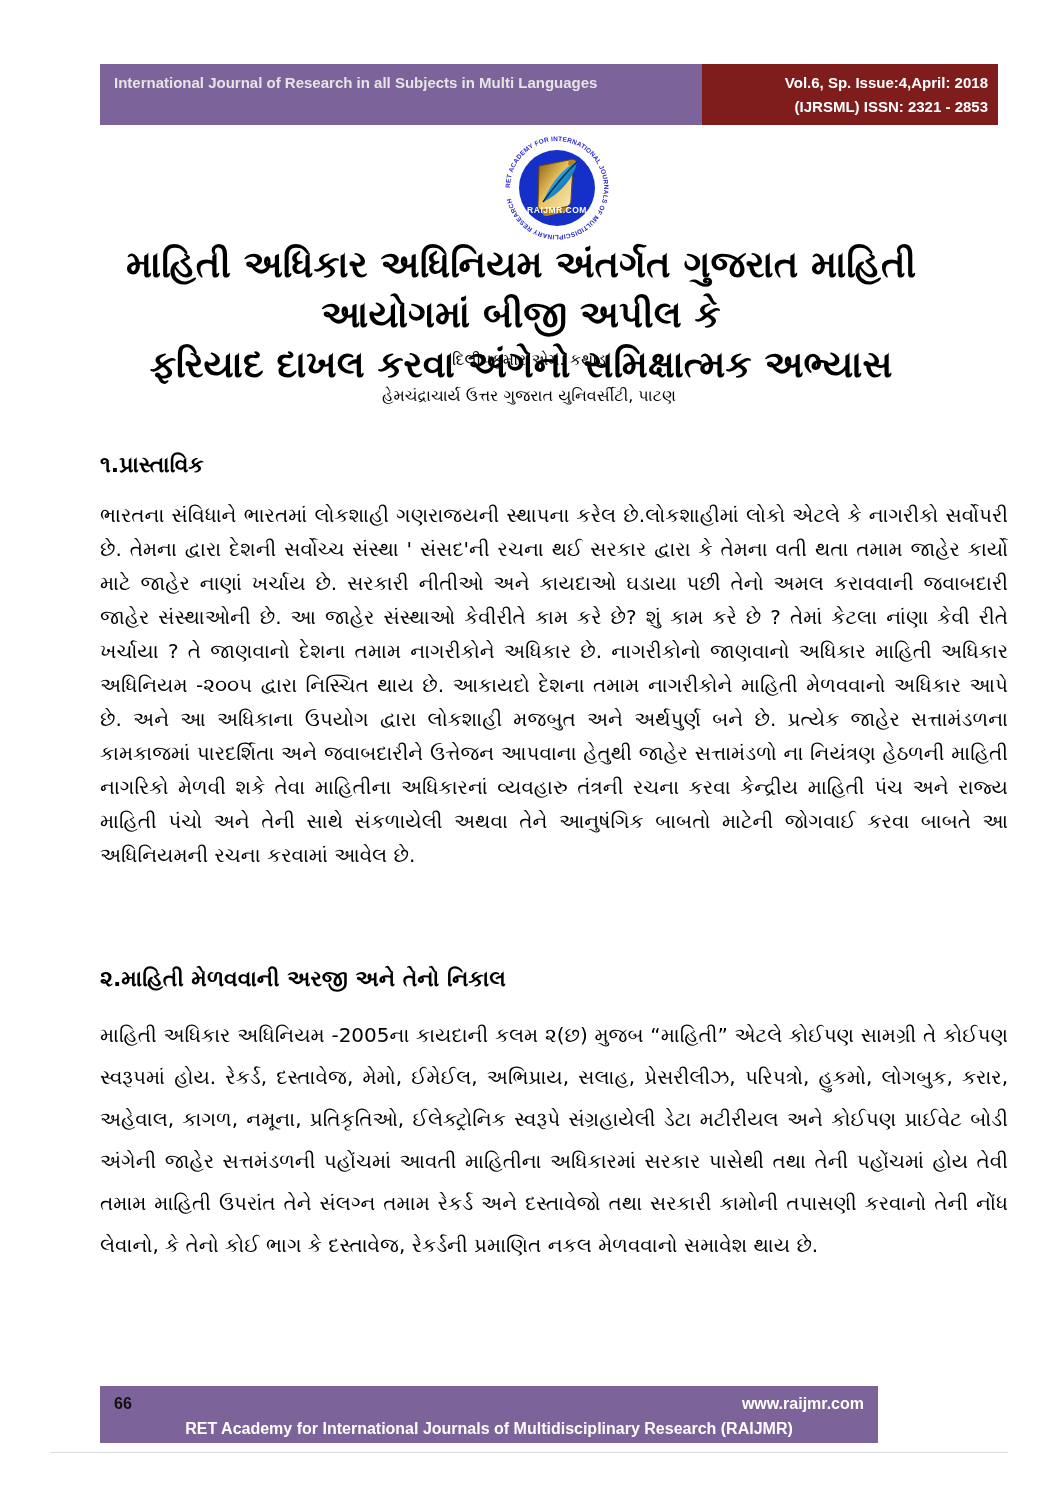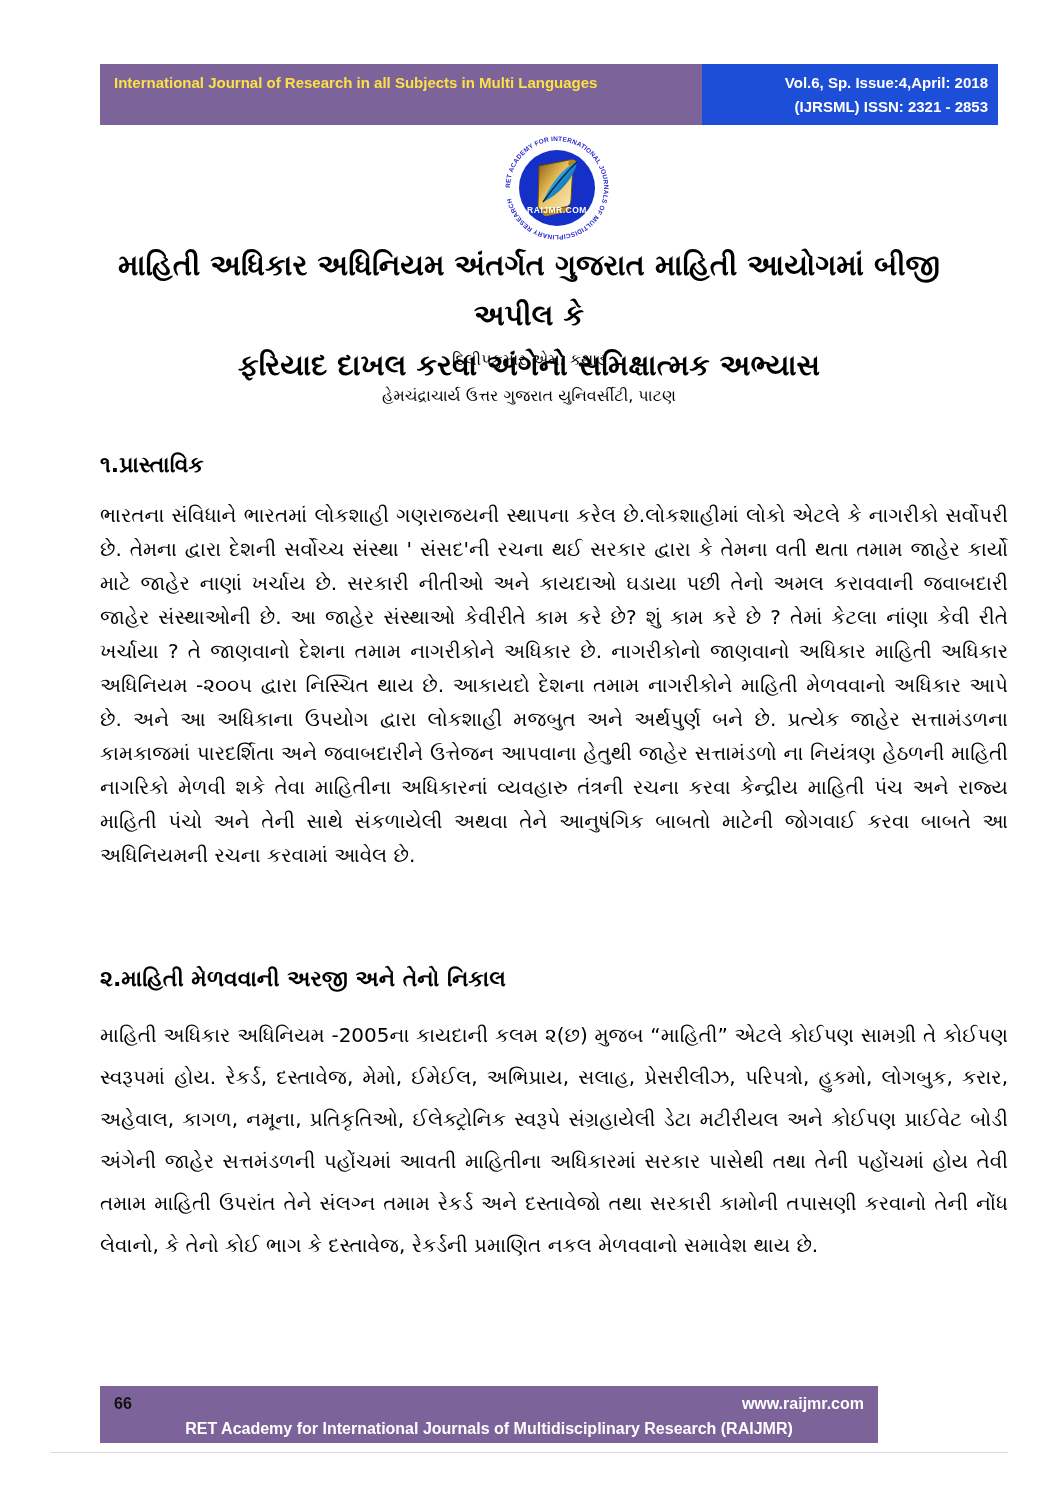--- a/index.html
+++ b/index.html
@@ -1,33 +1,33 @@
 <!DOCTYPE html>
 <html><head>
 <meta charset="utf-8">
 <style>
   html,body{margin:0;padding:0;background:#ffffff;}
   .page{position:relative;width:1058px;height:1497px;background:#ffffff;overflow:hidden;
         font-family:"DejaVu Sans",sans-serif;color:#000;}
 
   
   .header{position:absolute;left:100px;top:64px;width:898px;height:61px;display:flex;}
-  .header-left{width:602px;background:#7C6399;color:#fde047;box-sizing:border-box;
+  .header-left{width:602px;background:#7C6399;color:#e5e5e5;box-sizing:border-box;
                padding:7px 8px 0 14px;font-family:"Liberation Sans",sans-serif;
                font-weight:bold;font-size:15px;line-height:24px;}
-  .header-right{flex:1;background:#1d4ed8;color:#fff;box-sizing:border-box;
+  .header-right{flex:1;background:#7f1d1d;color:#fff;box-sizing:border-box;
                 padding:7px 10px 0 0;text-align:right;font-family:"Liberation Sans",sans-serif;
                 font-weight:bold;font-size:15px;line-height:24px;}
 
   
   .logo-wrap{position:absolute;left:477px;top:132px;width:160px;height:112px;}
 
   
-  .title{position:absolute;left:75px;top:240px;width:908px;text-align:center;
-         font-size:29px;font-weight:bold;line-height:50px;}
+  .title{position:absolute;left:67px;top:240px;width:908px;text-align:center;
+         font-size:37px;font-weight:bold;line-height:50px;}
   .byline{position:absolute;left:75px;top:342px;width:908px;text-align:center;
           font-size:16px;line-height:36px;}
   .sec-head{position:absolute;left:100px;font-size:22px;font-weight:bold;}
   .sec1-head{top:452px;}
   .sec2-head{top:966px;}
   .body-par{position:absolute;left:100px;width:908px;text-align:justify;font-size:20px;}
   .par1{top:498px;line-height:34px;}
   .par2{top:1014px;line-height:42px;}
 
   

